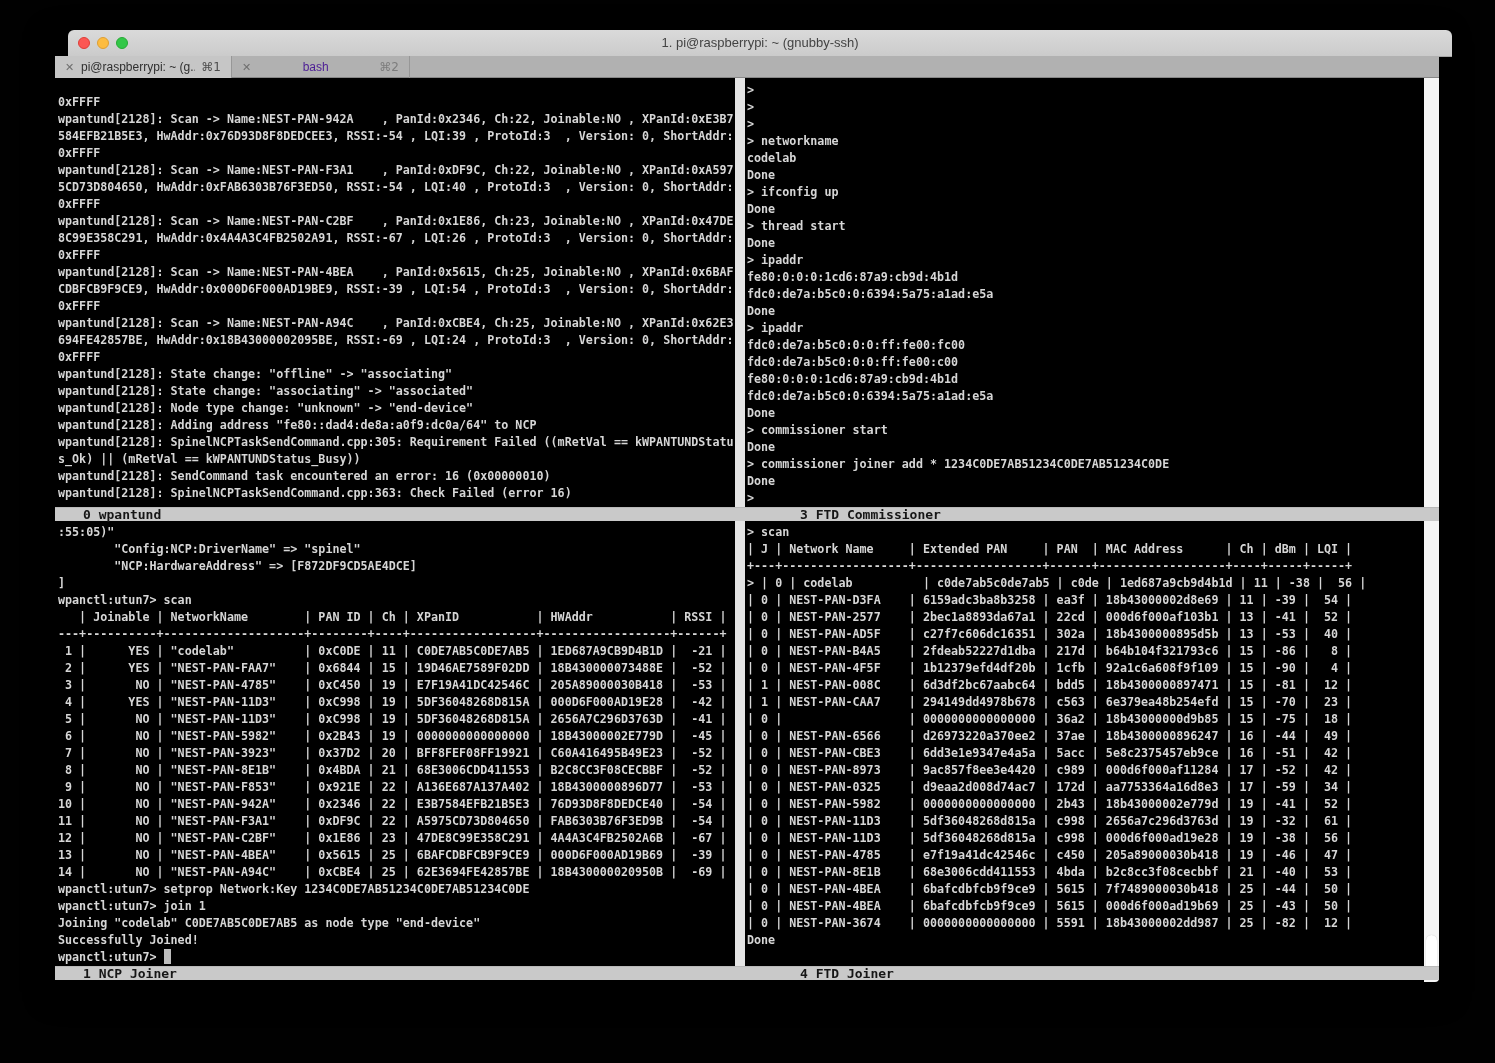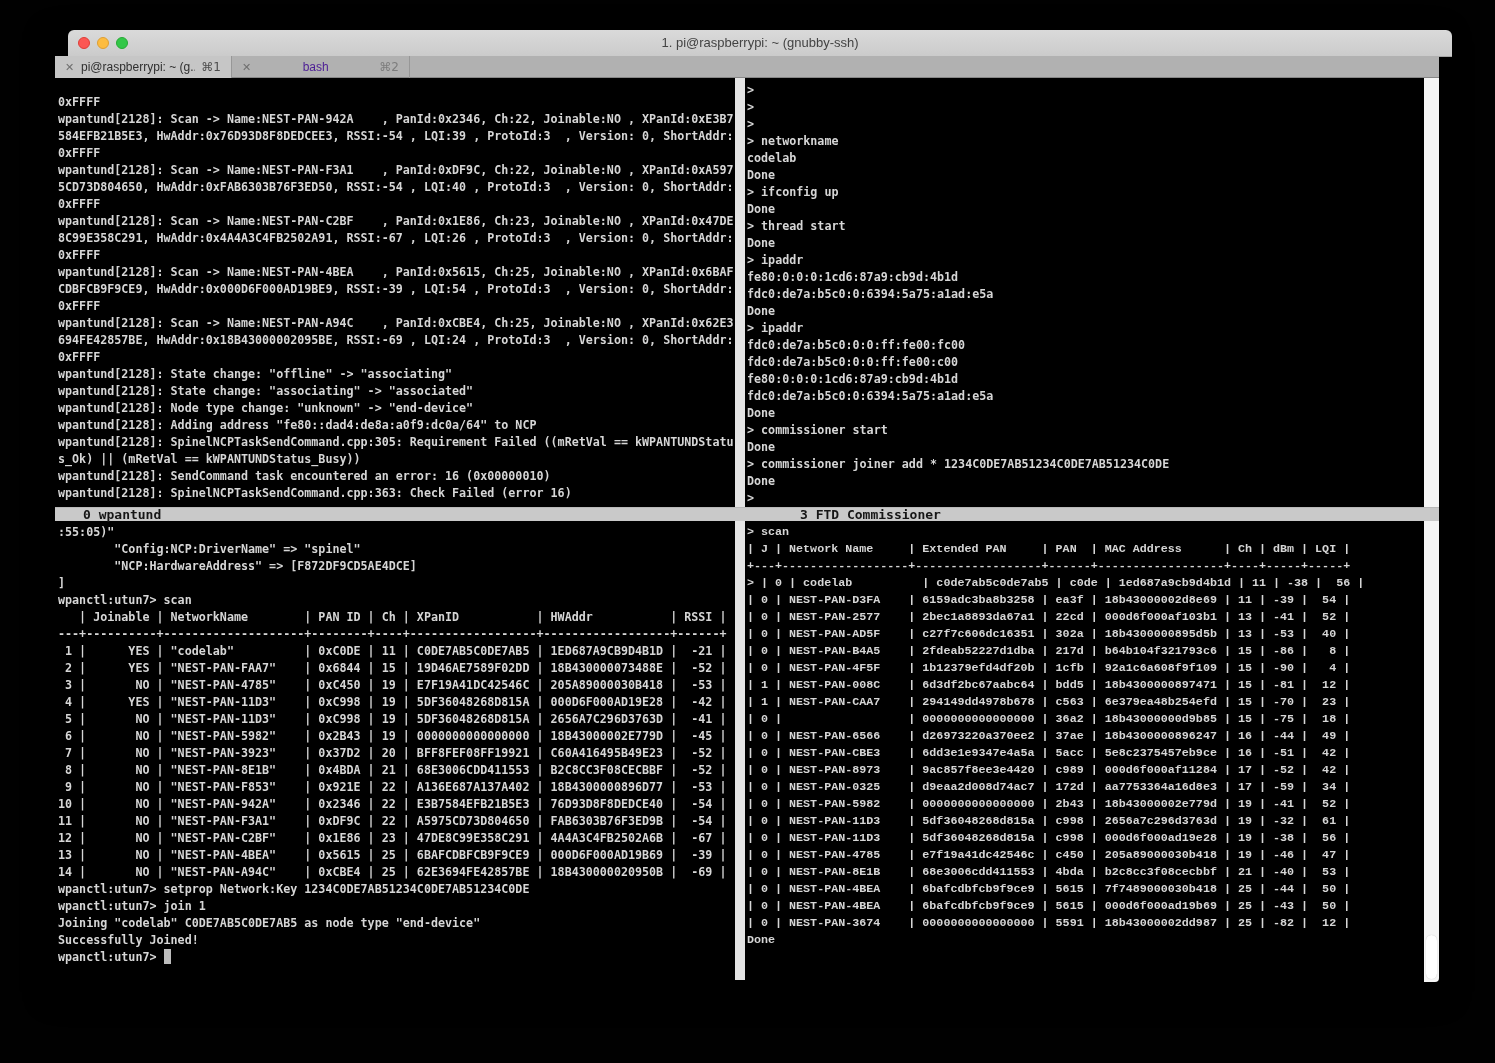--- a/index.html
+++ b/index.html
@@ -26,21 +26,21 @@
   .content{position:absolute;left:0;top:48px;width:1384px;height:904px;background:#000;overflow:hidden;}
   .pane{position:absolute;background:#000;overflow:hidden;}
   .pane pre{margin:0;font-family:"DejaVu Sans Mono","Liberation Mono",monospace;font-weight:bold;font-size:11.7px;line-height:17px;color:#d6d6d6;white-space:pre;}
   .pane-tl{left:0;top:0;width:680px;height:429px;}
   .pane-tl pre{padding:16px 0 0 3px;}
   .pane-tr{left:690px;top:0;width:679px;height:429px;}
   .pane-tr pre{padding:4px 0 0 2px;}
   .pane-bl{left:0;top:443px;width:680px;height:445px;}
   .pane-bl pre{padding:3px 0 0 3px;}
   .pane-br{left:690px;top:443px;width:679px;height:445px;}
-  .pane-br pre{padding:3px 7px 0 2px;font-family:Liberation Mono, monospace;}
+  .pane-br pre{padding:3px 7px 0 2px;}
   .cursor{position:absolute;left:109px;top:428px;width:7px;height:15px;background:#bdbdbd;}
   
   .vdivider{position:absolute;left:680px;top:0;width:10px;height:902px;background:#e4e4e4;z-index:1;}
   .rscroll{position:absolute;left:1369px;top:0;width:15px;height:904px;background:#f6f6f6;border-radius:0 0 4px 0;z-index:1;}
   .rscroll .thumb{position:absolute;left:2px;bottom:3px;width:11px;height:44px;background:#ffffff;border-radius:6px;box-shadow:0 0 1px rgba(0,0,0,.25);}
   
   .panebar{position:absolute;left:0;width:1384px;height:14px;background:#c9c9c9;border-top:1px solid #b9b9b9;box-sizing:border-box;z-index:2;}
   .panebar-1{top:429px;}
   .panebar-2{top:888px;}
   .panebar .pl{position:absolute;top:0;height:14px;line-height:13px;font-family:"DejaVu Sans Mono","Liberation Mono",monospace;font-weight:bold;font-size:13px;color:#161616;white-space:pre;}
@@ -193,16 +193,20 @@
       <div class="vdivider"></div>
       <div class="rscroll">
         <div class="thumb"></div>
       </div>
 
       <div class="panebar panebar-1">
         <span class="pl l">0 wpantund</span>
         <span class="pl r">3 FTD Commissioner</span>
       </div>
 
+      <div class="panebar panebar-2">
+        <span class="pl l">1 NCP Joiner</span>
+        <span class="pl r">4 FTD Joiner</span>
+      </div>
 
     </div>
   </div>
 </div>
 
 </body></html>

